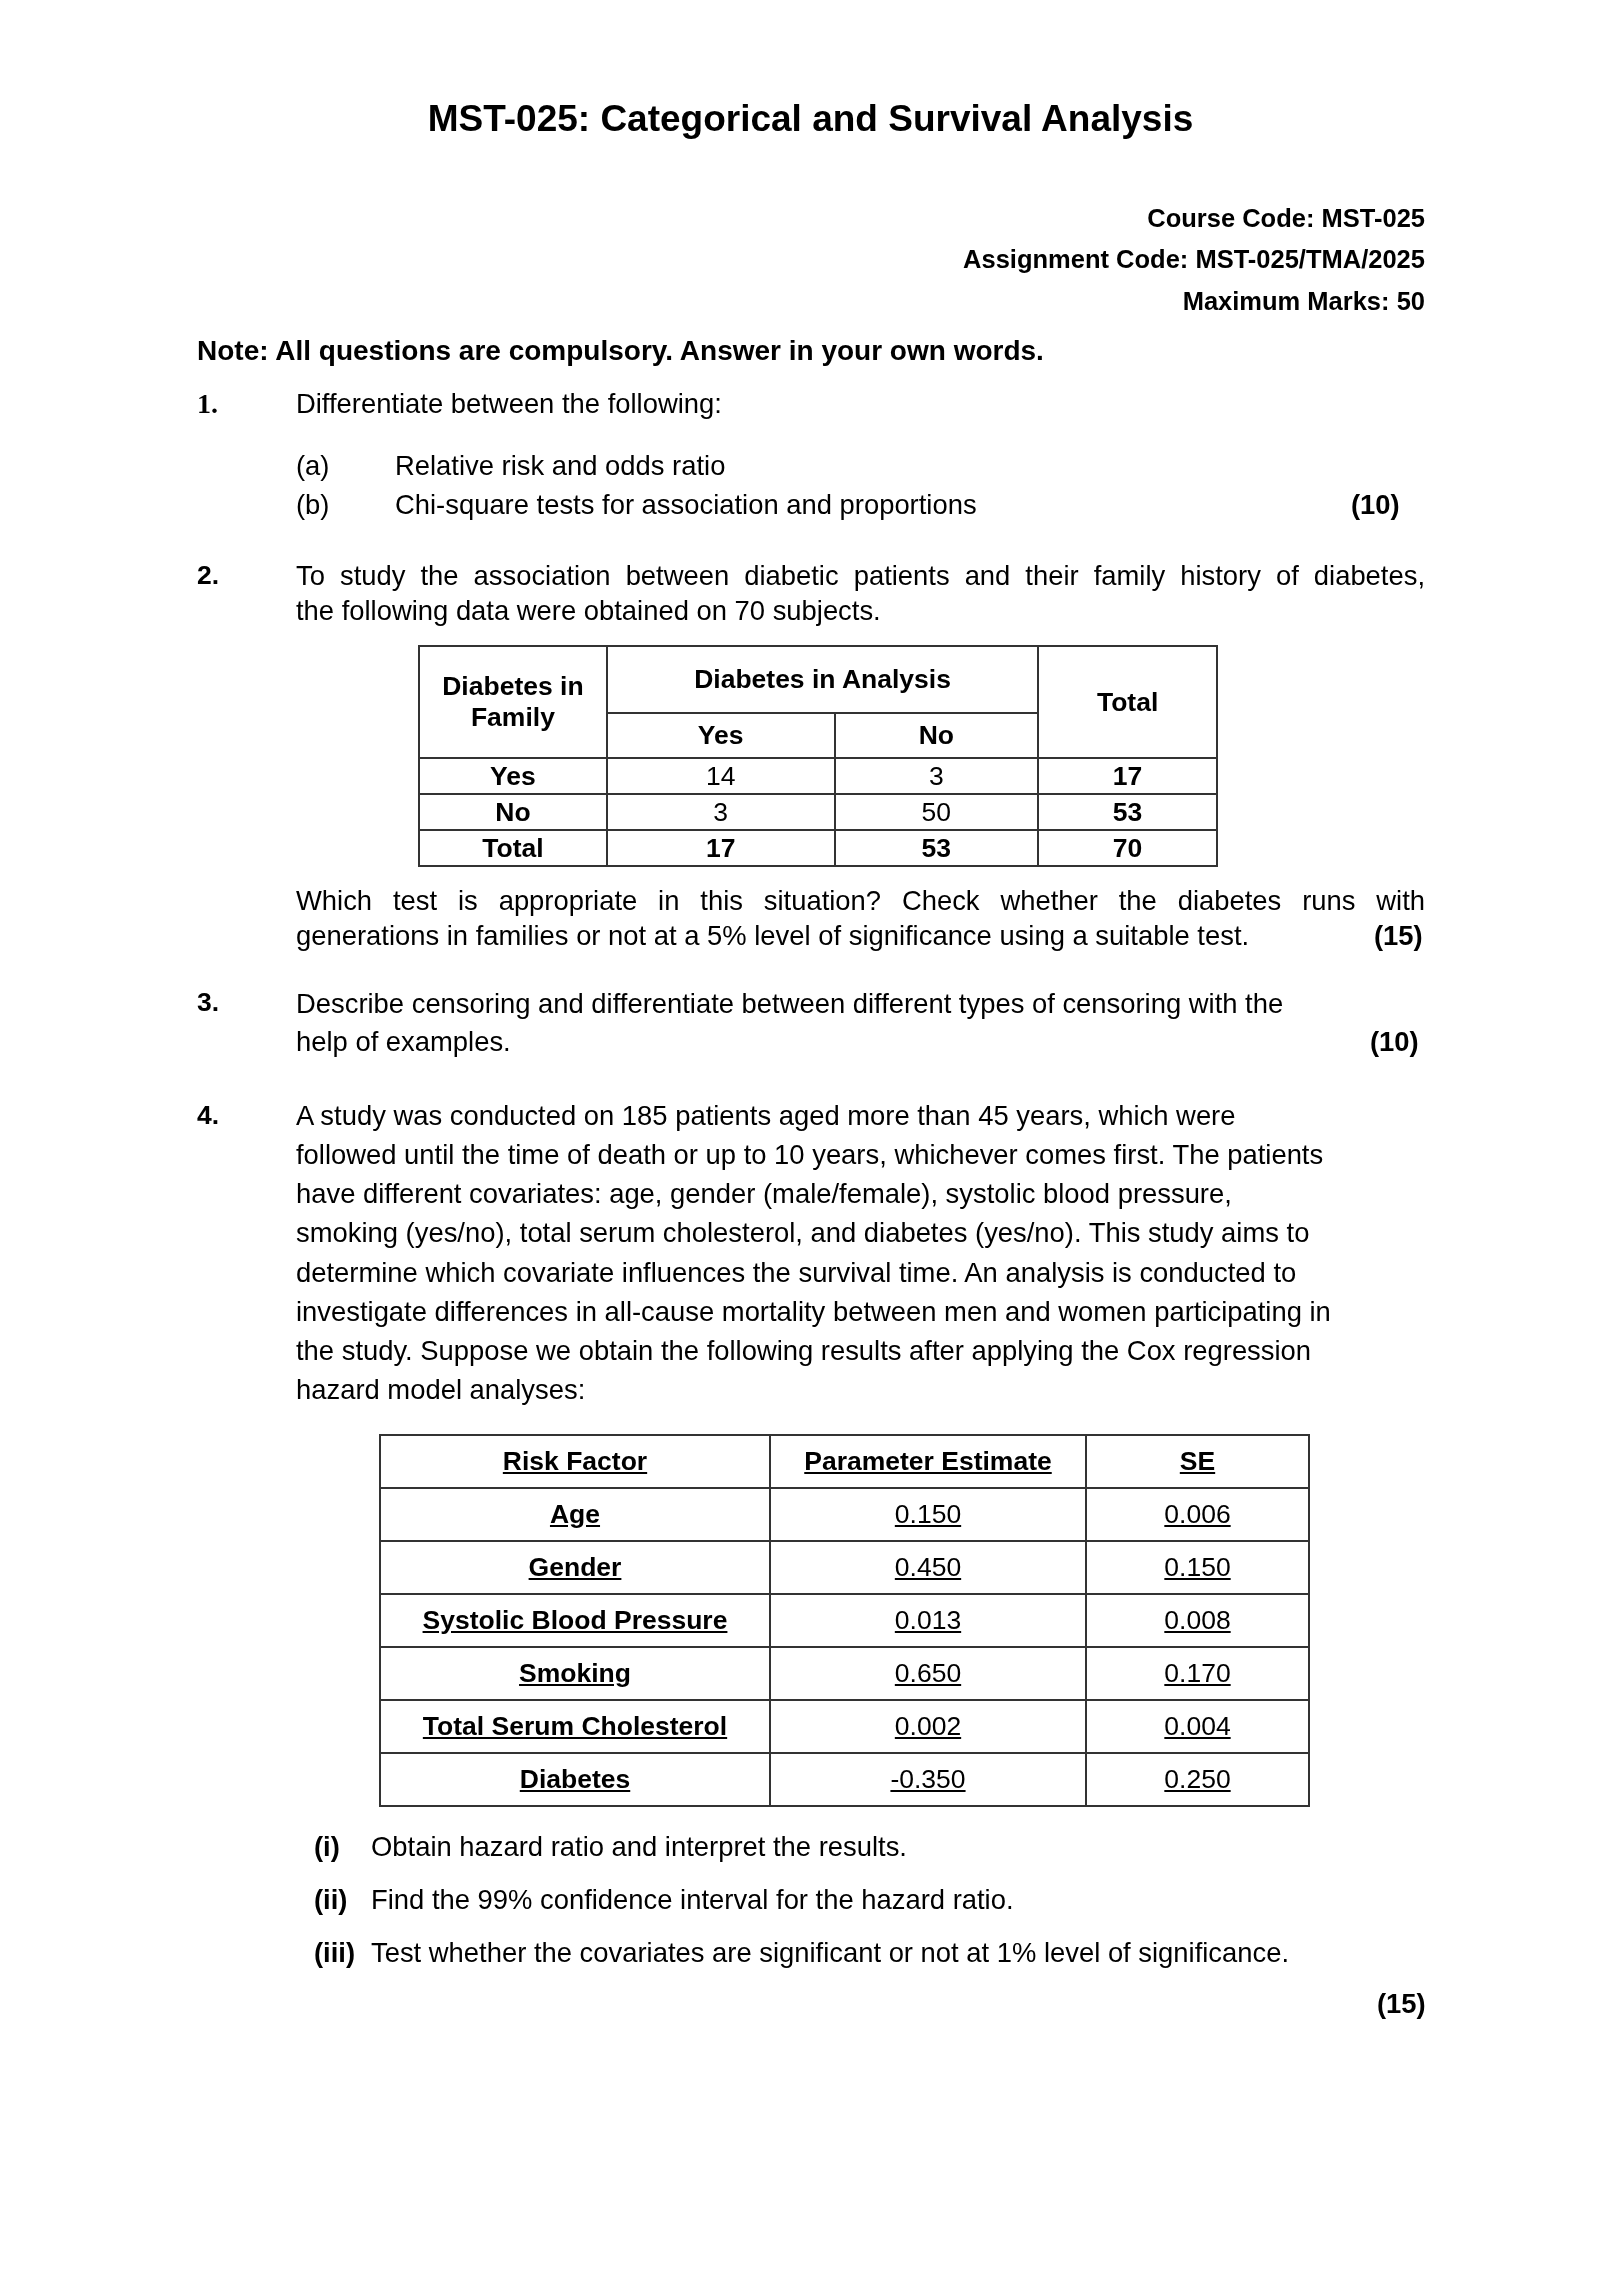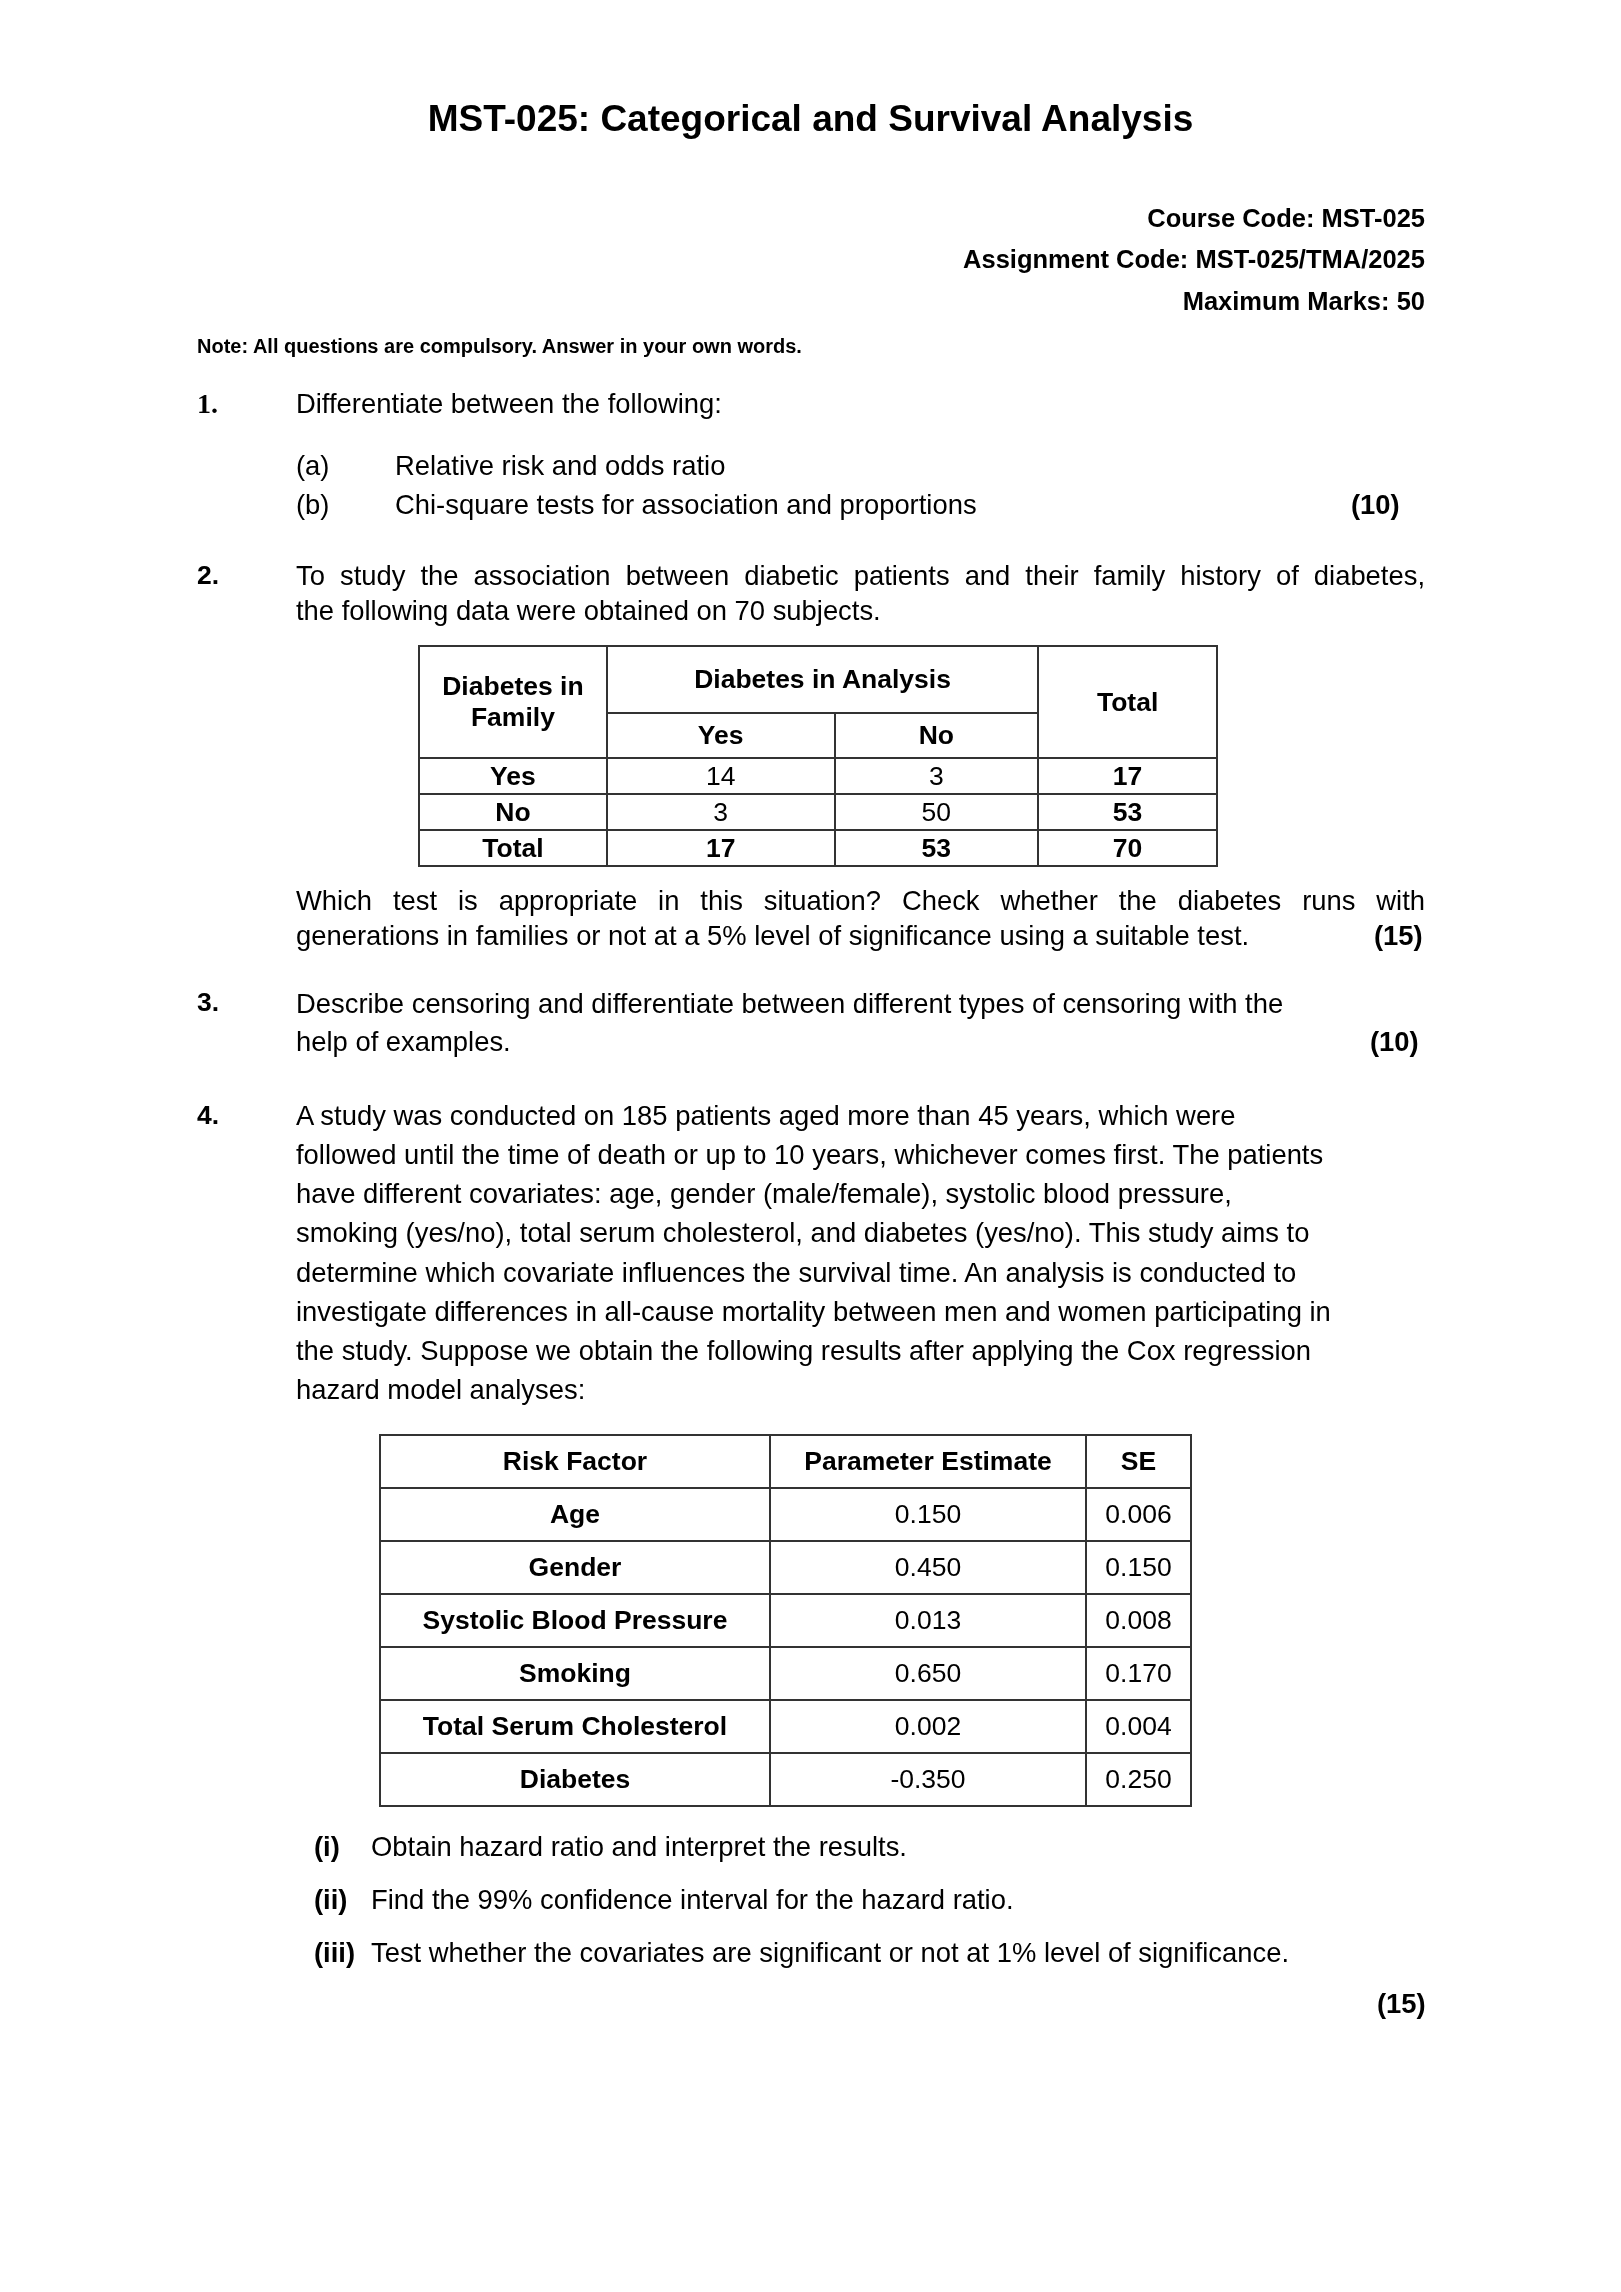--- a/index.html
+++ b/index.html
@@ -1,21 +1,21 @@
 <!DOCTYPE html>
 <html><head>
   <meta charset="utf-8">
   <style>
     html, body { margin: 0; padding: 0; background: #ffffff; }
     body { width: 1621px; height: 2293px; position: relative; overflow: hidden;
            font-family: "Liberation Sans", sans-serif; color: #000; }
     .abs { position: absolute; white-space: nowrap; }
     .title { left: 0; width: 1621px; top: 98px; text-align: center; font-size: 37px; font-weight: bold; }
     .meta { right: 196px; font-size: 25.5px; font-weight: bold; text-align: right; }
-    .note { left: 197px; top: 335px; font-size: 20px; font-weight: bold; text-align: center; }
+    .note { left: 197px; top: 335px; font-size: 28px; font-weight: bold; text-align: center; }
     .qnum { left: 197px; font-size: 26.5px; font-weight: bold; }
     .qnum.serif { font-family: "Liberation Serif", serif; font-size: 28px; }
     .body { font-size: 27.4px; line-height: 39px; }
     .para { position: absolute; left: 296px; width: 1129px; font-size: 27.4px; }
     .just { text-align: justify; text-align-last: justify; }
     .marks { position: absolute; font-size: 27.4px; font-weight: bold; }
     table { position: absolute; border-collapse: collapse; font-family: "Liberation Sans", sans-serif; }
     td, th { border: 2px solid #333; text-align: center; vertical-align: middle; padding: 0; }
     .t1 td, .t1 th { font-size: 26.5px; }
     .t2 td, .t2 th { font-size: 26.5px; height: 51px; }
@@ -99,21 +99,21 @@
   <div class="abs qnum" style="top:1100px;">4.</div>
   <div class="abs body" style="left:296px; top:1096px;">A study was conducted on 185 patients aged more than 45 years, which were</div>
   <div class="abs body" style="left:296px; top:1135px;">followed until the time of death or up to 10 years, whichever comes first. The patients</div>
   <div class="abs body" style="left:296px; top:1174px;text-align:center;">have different covariates: age, gender (male/female), systolic blood pressure,</div>
   <div class="abs body" style="left:296px; top:1213px;">smoking (yes/no), total serum cholesterol, and diabetes (yes/no). This study aims to</div>
   <div class="abs body" style="left:296px; top:1253px;">determine which covariate influences the survival time. An analysis is conducted to</div>
   <div class="abs body" style="left:296px; top:1292px;">investigate differences in all-cause mortality between men and women participating in</div>
   <div class="abs body" style="left:296px; top:1331px;">the study. Suppose we obtain the following results after applying the Cox regression</div>
   <div class="abs body" style="left:296px; top:1370px;">hazard model analyses:</div>
 
-  <table class="t2" style="left:379px; top:1434px; width:813px; height:372px;">
+  <table class="t2" style="left:379px; top:1434px; width:931px; height:372px;text-decoration:underline;">
     <tbody>
         <tr>
       <th class="b" style="width:388px;">Risk Factor</th>
       <th class="b" style="width:314px;">Parameter Estimate</th>
       <th class="b">SE</th>
     </tr>
     <tr>
       <td class="b">Age</td>
       <td>0.150</td>
       <td>0.006</td>

